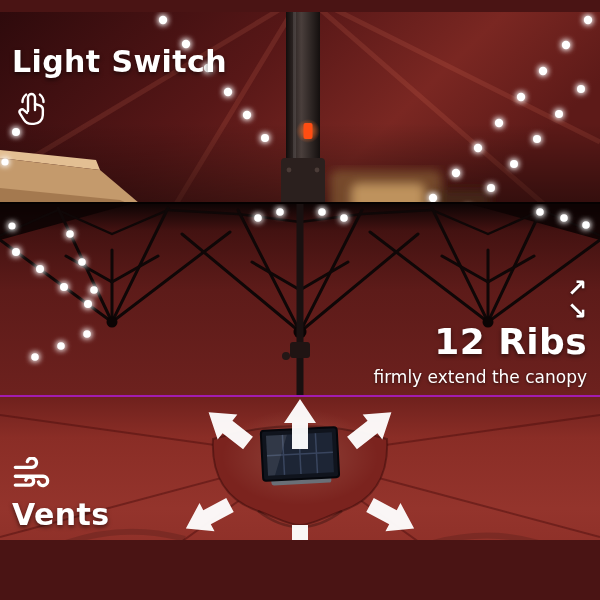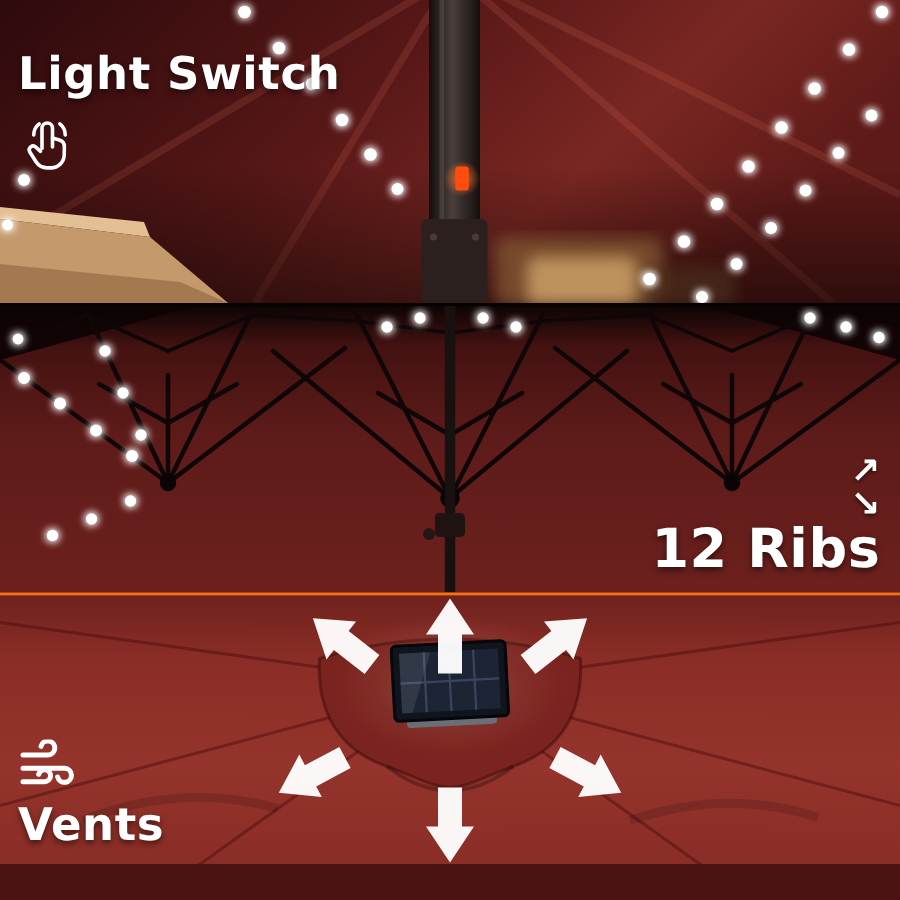--- a/index.html
+++ b/index.html
@@ -1,22 +1,22 @@
 <!DOCTYPE html>
 <html><head>
 <meta charset="utf-8">
 <style>
   html,body{margin:0;padding:0;background:#111;}
   .stage{position:relative;width:600px;height:600px;overflow:hidden;
          font-family:"DejaVu Sans","Liberation Sans",sans-serif;background:#4a1414;}
   .panel{position:absolute;left:0;width:600px;overflow:hidden;box-sizing:border-box;}
   .panel svg{position:absolute;left:0;top:0;display:block;}
-  .panel-top{top:0;height:228px;}
+  .panel-top{top:12px;height:228px;}
   .panel-mid{top:202px;height:193px;border-top:2px solid #050101;}
-  .panel-bottom{top:395px;height:181px;border-top:2px solid #f97316;}
+  .panel-bottom{top:395px;height:145px;border-top:2px solid #a21caf;}
   .caption{position:absolute;color:#fff;z-index:5;}
   .caption h2{margin:0;font-size:30px;font-weight:bold;line-height:1.08;
               letter-spacing:.4px;text-shadow:0 2px 4px rgba(0,0,0,.55);}
   .caption p{margin:5px 0 0;font-size:17px;font-weight:500;line-height:1.2;
              text-shadow:0 1px 3px rgba(0,0,0,.55);}
   .cap-top{left:12px;top:34px;}
   .cap-top .icon-slot{margin-top:12px;}
   .cap-mid{right:13px;bottom:8px;text-align:right;}
   .cap-mid h2{font-size:36px;}
   .cap-mid .xarrow{display:block;font-size:24px;font-weight:bold;line-height:.95;
@@ -221,20 +221,21 @@
           <circle cx="586" cy="21" r="3.8"></circle>
       </g>
     </svg>
 
     <div class="caption cap-mid">
       <div class="icon-slot">
         <span class="xarrow">↗</span>
         <span class="xarrow">↘</span>
       </div>
       <h2>12 Ribs</h2>
+      <p>firmly extend the canopy</p>
     </div>
   </section>
 
   <section class="panel panel-bottom">
     <svg width="600" height="203" viewBox="0 0 600 203">
       <defs>
         <linearGradient id="botBg" x1="0" y1="0" x2="0" y2="1">
           <stop offset="0" stop-color="#6f211d"></stop>
           <stop offset="0.2" stop-color="#8a2d26"></stop>
           <stop offset="0.55" stop-color="#94342c"></stop>

